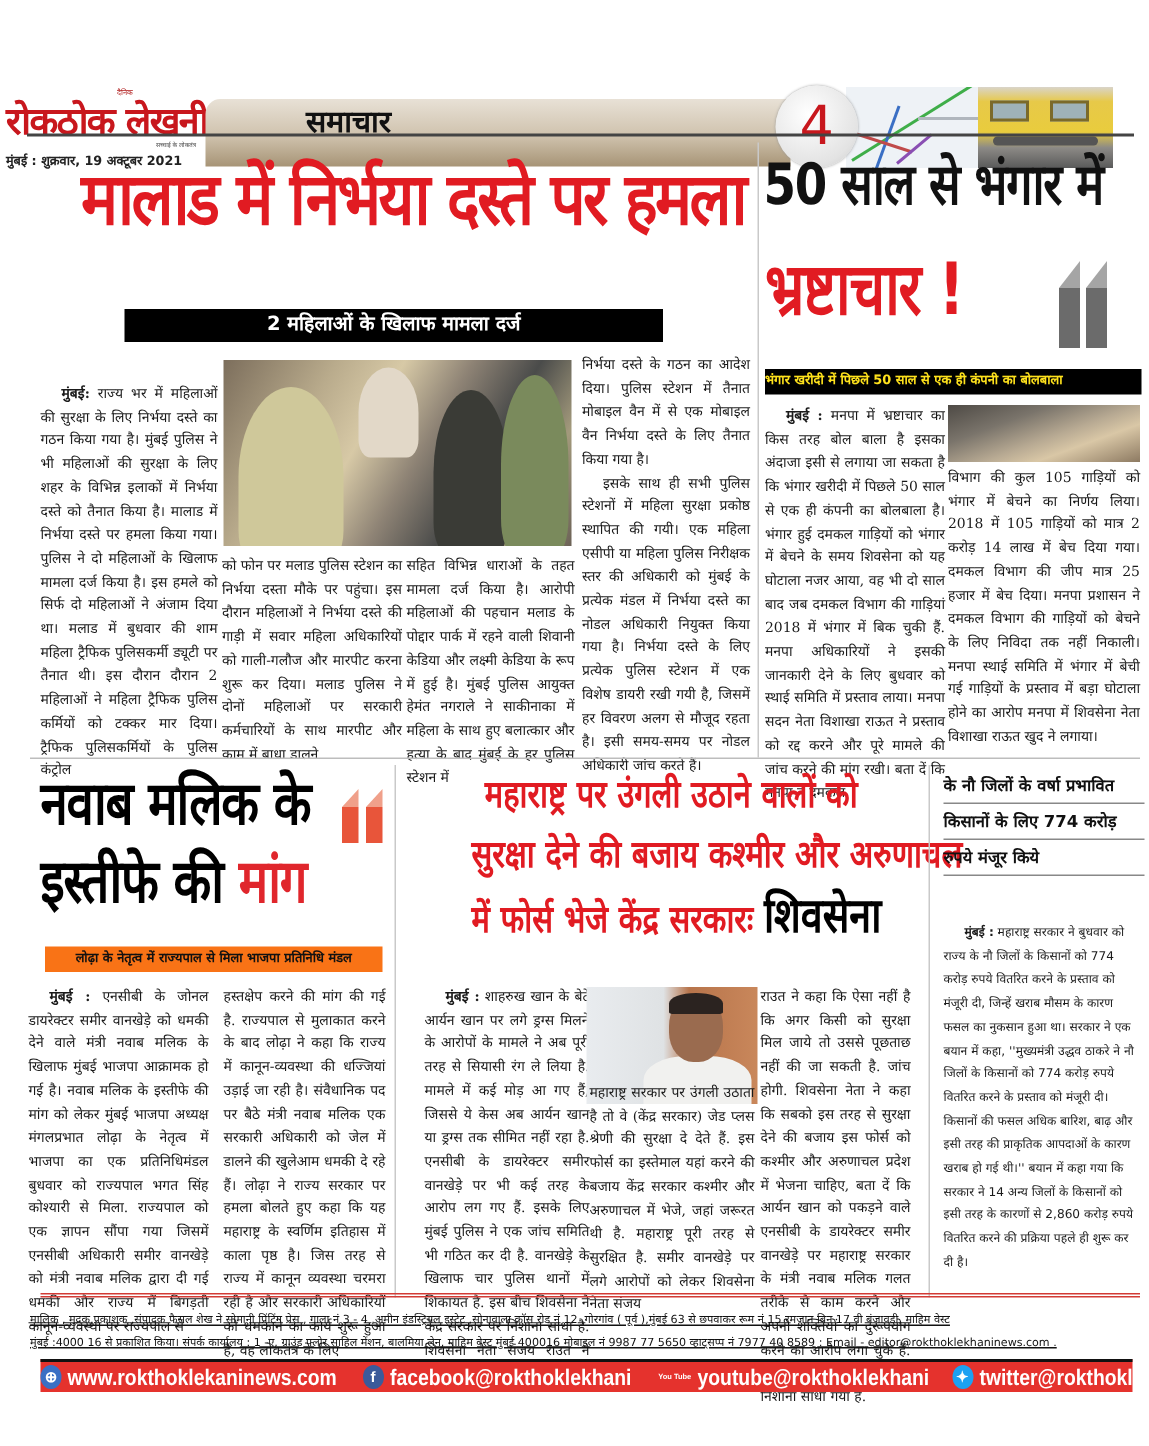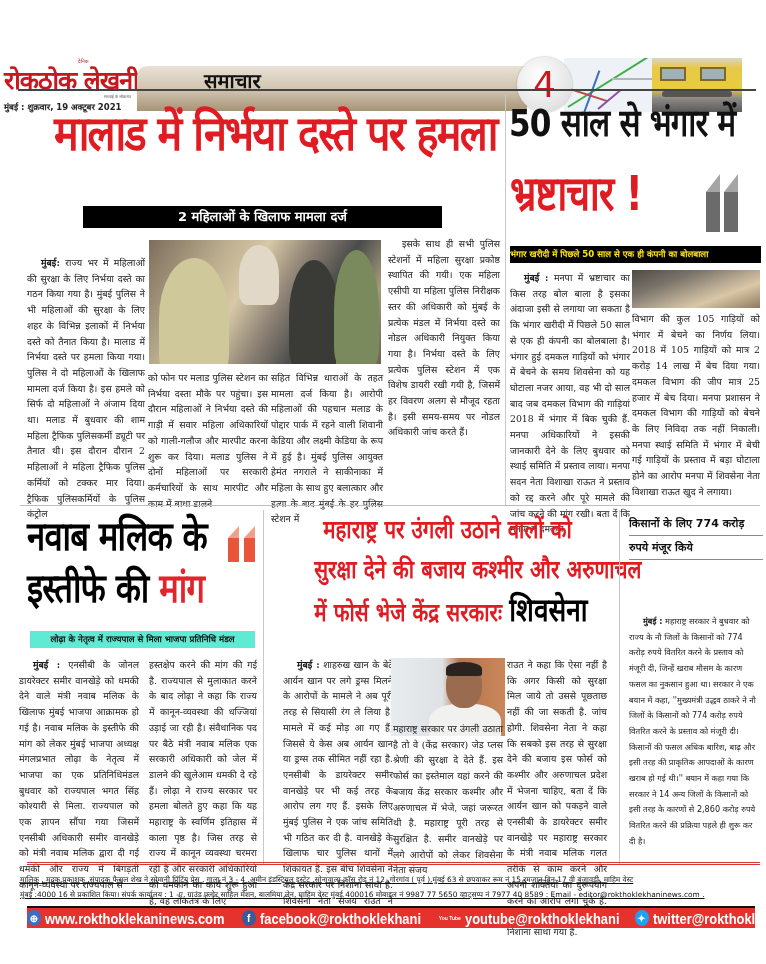--- a/index.html
+++ b/index.html
@@ -64,21 +64,21 @@
 
   
   .hrule { position: absolute; height: 1px; background: #bdbdbd; }
 
   
   .nm-head { position: absolute; left: 27px; top: 510px; width: 240px; font-weight: bold; font-size: 40px; line-height: 52px;
      color: #000; white-space: nowrap; transform: scaleX(0.82); transform-origin: left center; letter-spacing: -1px; }
   .nm-head .red { color: #e0262c; }
   .nm-quote { position: absolute; width: 11px; height: 24px; background: #e8553a; }
   .nm-quote::before { content: ""; position: absolute; left: 0; top: -12px; border-left: 11px solid transparent; border-bottom: 12px solid #f0a08a; }
-  .nm-sub { position: absolute; left: 30px; top: 631px; width: 225px; height: 17px; background: #5eead4; color: #111;
+  .nm-sub { position: absolute; left: 30px; top: 631px; width: 225px; height: 17px; background: #f97316; color: #111;
      font-weight: bold; font-size: 8.6px; line-height: 17px; text-align: center; white-space: nowrap; }
   .nm-c1 { left: 19px; top: 657px; width: 120px; }
   .nm-c2 { left: 149px; top: 657px; width: 108px; }
 
   
   .ss-head { position: absolute; left: 285px; top: 510px; width: 325px; text-align: center; font-weight: bold; font-size: 25px;
      line-height: 40px; color: #e11b22; }
   .ss-head .line { display: block; white-space: nowrap; transform: scaleX(0.82); transform-origin: center; }
   .ss-head .black { color: #000; }
   .ss-c1 { left: 283px; top: 657px; width: 110px; }
@@ -149,20 +149,21 @@
   <div class="fig" style="left:140px;top:20px;width:50px;height:110px;background:#3a3b36;"></div>
   <div class="fig" style="left:185px;top:10px;width:45px;height:120px;background:#7a8a5c;"></div>
 </div>
 <div class="col lead-c2">
   <p>को फोन पर मलाड पुलिस स्टेशन का निर्भया दस्ता मौके पर पहुंचा। इस दौरान महिलाओं ने निर्भया दस्ते की गाड़ी में सवार महिला अधिकारियों को गाली-गलौज और मारपीट करना शुरू कर दिया। मलाड पुलिस ने दोनों महिलाओं पर सरकारी कर्मचारियों के साथ मारपीट और काम में बाधा डालने</p>
 </div>
 <div class="col lead-c3">
   <p>सहित विभिन्न धाराओं के तहत मामला दर्ज किया है। आरोपी महिलाओं की पहचान मलाड के पोद्दार पार्क में रहने वाली शिवानी केडिया और लक्ष्मी केडिया के रूप में हुई है। मुंबई पुलिस आयुक्त हेमंत नगराले ने साकीनाका में महिला के साथ हुए बलात्कार और हत्या के बाद मुंबई के हर पुलिस स्टेशन में</p>
 </div>
 <div class="col lead-c4">
+  <p>निर्भया दस्ते के गठन का आदेश दिया। पुलिस स्टेशन में तैनात मोबाइल वैन में से एक मोबाइल वैन निर्भया दस्ते के लिए तैनात किया गया है।</p>
   <p class="indent">इसके साथ ही सभी पुलिस स्टेशनों में महिला सुरक्षा प्रकोष्ठ स्थापित की गयी। एक महिला एसीपी या महिला पुलिस निरीक्षक स्तर की अधिकारी को मुंबई के प्रत्येक मंडल में निर्भया दस्ते का नोडल अधिकारी नियुक्त किया गया है। निर्भया दस्ते के लिए प्रत्येक पुलिस स्टेशन में एक विशेष डायरी रखी गयी है, जिसमें हर विवरण अलग से मौजूद रहता है। इसी समय-समय पर नोडल अधिकारी जांच करते हैं।</p>
 </div>
 
 <div class="vrule" style="left:505px;top:95px;height:410px;"></div>
 
 <div class="rt-head1">50 साल से भंगार में</div>
 <div class="rt-head2">भ्रष्टाचार !</div>
 <div class="quote-mark" style="left:706px;top:192px;"></div>
 <div class="quote-mark" style="left:724px;top:192px;"></div>
 <div class="rt-sub">भंगार खरीदी में पिछले 50 साल से एक ही कंपनी का बोलबाला</div>
@@ -211,20 +212,21 @@
 <div class="col ss-c2">
   <p>महाराष्ट्र सरकार पर उंगली उठाता है तो वे (केंद्र सरकार) जेड प्लस श्रेणी की सुरक्षा दे देते हैं. इस फोर्स का इस्तेमाल यहां करने की बजाय केंद्र सरकार कश्मीर और अरुणाचल में भेजे, जहां जरूरत थी है. महाराष्ट्र पूरी तरह से सुरक्षित है. समीर वानखेड़े पर लगे आरोपों को लेकर शिवसेना नेता संजय</p>
 </div>
 <div class="col ss-c3">
   <p>राउत ने कहा कि ऐसा नहीं है कि अगर किसी को सुरक्षा मिल जाये तो उससे पूछताछ नहीं की जा सकती है. जांच होगी. शिवसेना नेता ने कहा कि सबको इस तरह से सुरक्षा देने की बजाय इस फोर्स को कश्मीर और अरुणाचल प्रदेश में भेजना चाहिए, बता दें कि आर्यन खान को पकड़ने वाले एनसीबी के डायरेक्टर समीर वानखेड़े पर महाराष्ट्र सरकार के मंत्री नवाब मलिक गलत तरीके से काम करने और अपनी शक्तियों का दुरूपयोग करने का आरोप लगा चुके हैं. समीर की शादी को लेकर भी निशाना साधा गया है.</p>
 </div>
 
 <div class="vrule" style="left:619px;top:510px;height:355px;"></div>
 
 <div class="fm-head">
+  <span>के नौ जिलों के वर्षा प्रभावित</span>
   <span>किसानों के लिए 774 करोड़</span>
   <span>रुपये मंजूर किये</span>
 </div>
 <div class="col fm-c1">
   <p class="indent"><span class="lead-word">मुंबई :</span>
   <span>महाराष्ट्र सरकार ने बुधवार को राज्य के नौ जिलों के किसानों को 774 करोड़ रुपये वितरित करने के प्रस्ताव को मंजूरी दी, जिन्हें खराब मौसम के कारण फसल का नुकसान हुआ था। सरकार ने एक बयान में कहा, ''मुख्यमंत्री उद्धव ठाकरे ने नौ जिलों के किसानों को 774 करोड़ रुपये वितरित करने के प्रस्ताव को मंजूरी दी। किसानों की फसल अधिक बारिश, बाढ़ और इसी तरह की प्राकृतिक आपदाओं के कारण खराब हो गई थी।'' बयान में कहा गया कि सरकार ने 14 अन्य जिलों के किसानों को इसी तरह के कारणों से 2,860 करोड़ रुपये वितरित करने की प्रक्रिया पहले ही शुरू कर दी है।</span></p>
 </div>
 
 <div class="double-rule" style="top:862px;"></div>
 <div class="imprint">

